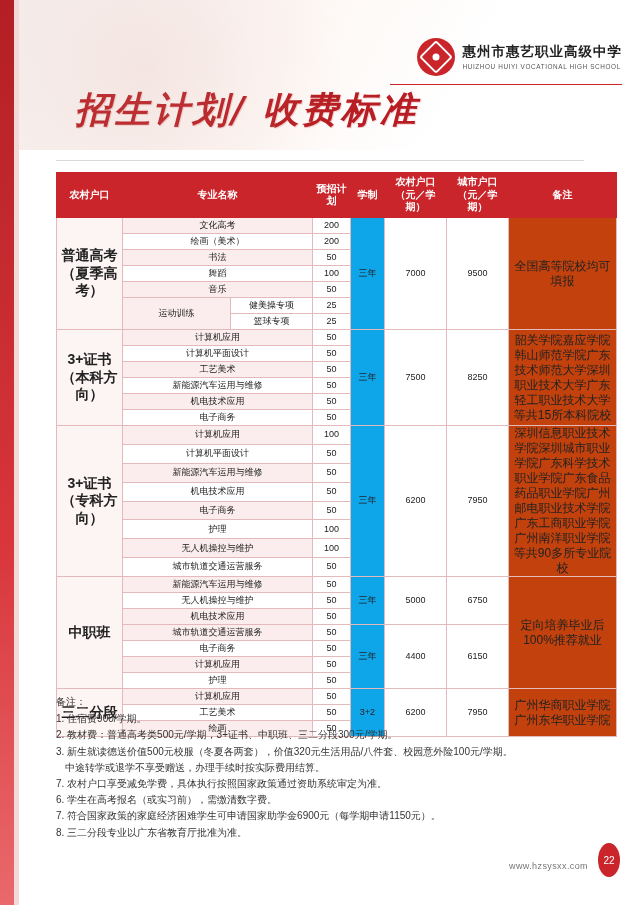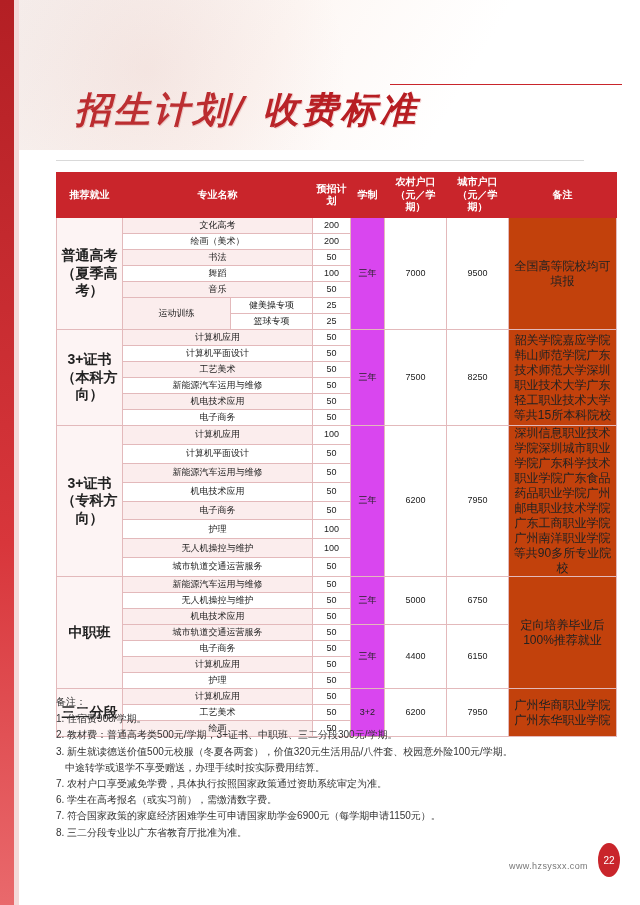--- a/index.html
+++ b/index.html
@@ -162,21 +162,21 @@
   .dir-cell {
     font-weight: bold;
     font-size: 14px;
     background: #fdf4f4;
     line-height: 1.5;
   }
   .maj-alt { background: #fbeded; margin-left: 24px; }
   .maj-plain { background: #ffffff; }
   .note-cell { background: #c2410c; line-height: 1.45; font-size: 12px; padding: 2px; }
   .num-cell { background: #ffffff; }
-  .sys-cell { background: #d946ef; }
+  .sys-cell { background: #0ea5e9; }
 
   
   .notes {
     position: absolute;
     left: 56px; top: 694px;
     width: 540px;
     font-size: 10px;
     color: #333;
     line-height: 1.62;
   }
@@ -213,41 +213,48 @@
 </style>
 </head>
 <body>
 
 <div class="page">
 
   <div class="left-bar"></div>
   <div class="left-bar-inner"></div>
 
   <div class="header-band">
+    <div class="brand">
+      <div class="brand-logo"></div>
+      <div class="brand-text">
+        <div class="brand-cn">惠州市惠艺职业高级中学</div>
+        <div class="brand-en">HUIZHOU HUIYI VOCATIONAL HIGH SCHOOL</div>
+      </div>
+    </div>
     <div class="brand-divider"></div>
     <div class="page-title">招生计划/ 收费标准</div>
   </div>
 
   <div class="title-rule"></div>
 
   <div class="table-wrap">
     <table class="plan">
       <colgroup>
         <col class="col-dir">
           <col class="col-maj">
           <col class="col-maj2">
         <col class="col-plan">
           <col class="col-sys">
           <col class="col-rural">
         <col class="col-urban">
           <col class="col-note">
       </colgroup>
       <thead>
         <tr>
-          <th>推荐就业</th>
+          <th>农村户口</th>
           <th colspan="2">专业名称</th>
           <th>预招计划</th>
           <th>学制</th>
           <th>农村户口（元／学期）</th>
           <th>城市户口（元／学期）</th>
           <th>备注</th>
         </tr>
       </thead>
       <tbody id="plan-body">
           <tr>

